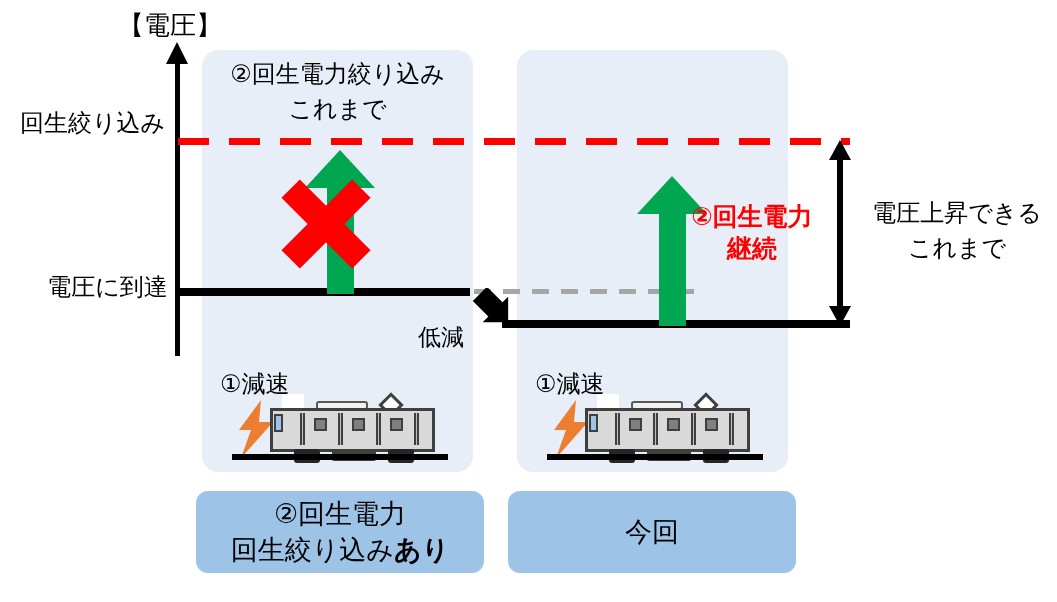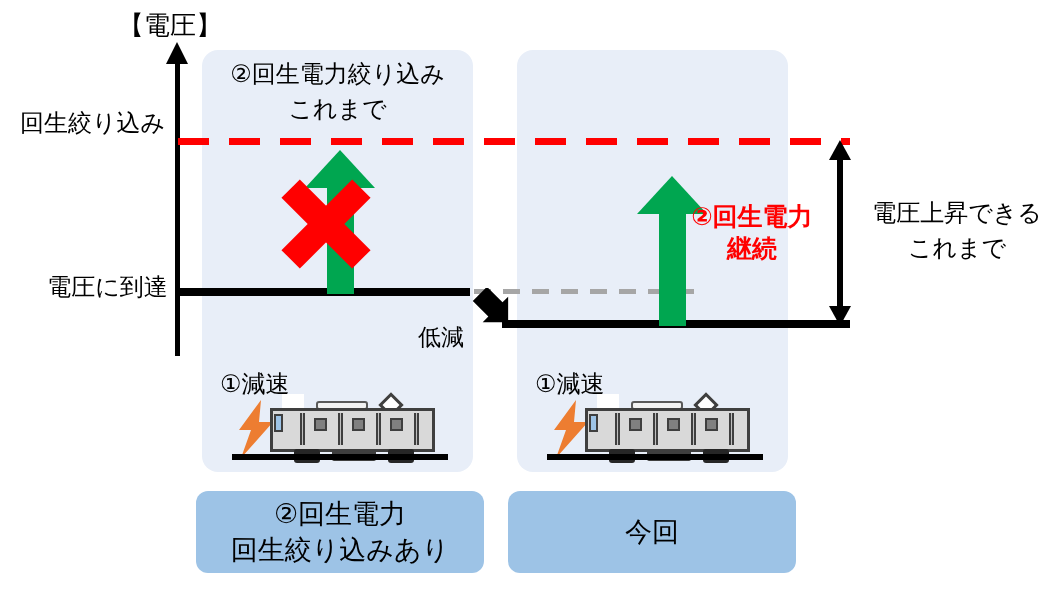--- a/index.html
+++ b/index.html
@@ -159,21 +159,21 @@
   }
 
   
   .caption{
     position:absolute;width:288px;height:82px;background:#9DC3E6;border-radius:12px;
     display:flex;flex-direction:column;align-items:center;justify-content:center;
     font-size:27px;line-height:36px;text-align:center;
   }
   .caption-left{left:196px;top:491px;}
   .caption-right{left:508px;top:491px;}
-  .caption b{font-weight:normal;}
+  .caption b{font-weight:bold;}
   .cap-line2{white-space:nowrap;}
 </style>
 </head>
 <body>
 
 <div class="stage">
 
   <div class="abs axis-title">【電圧】</div>
 
   <div class="abs panel panel-left"></div>

